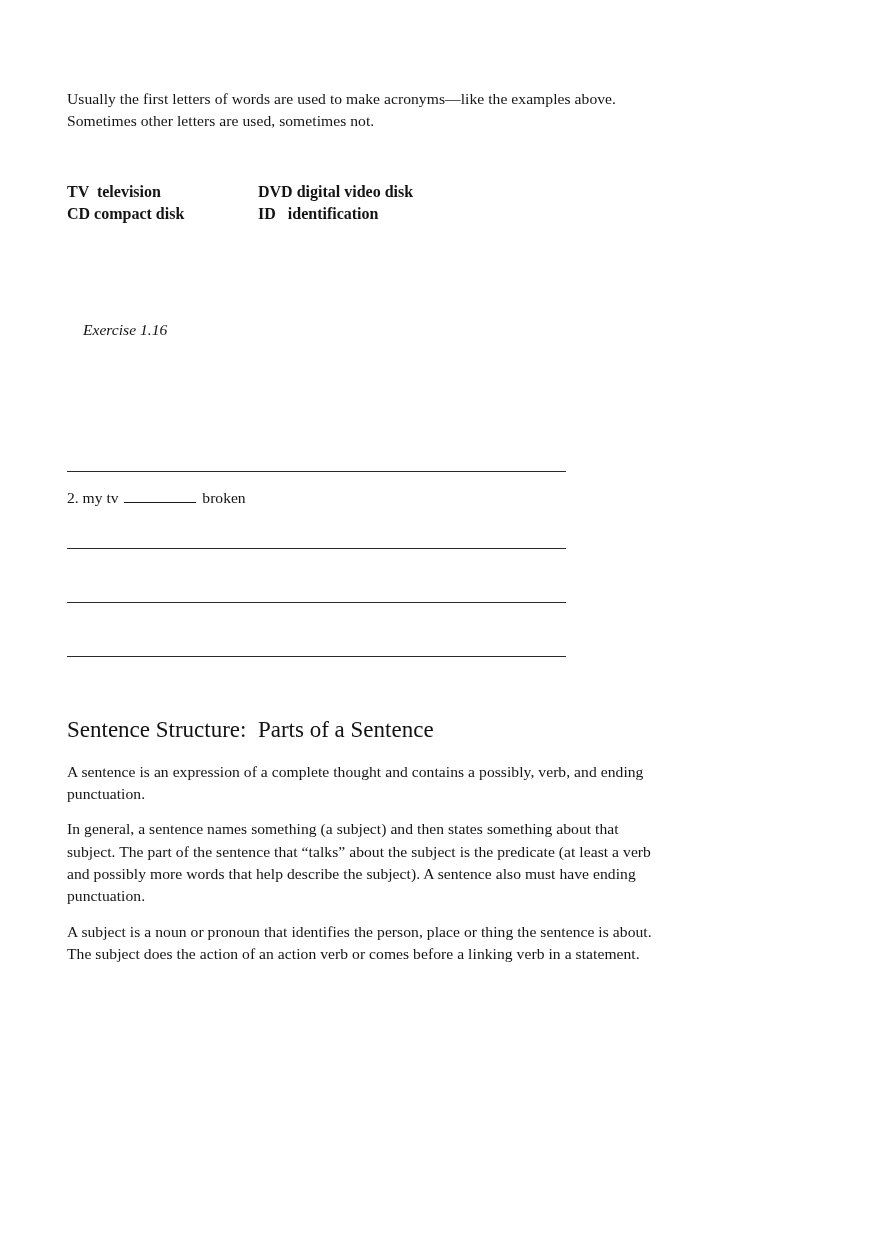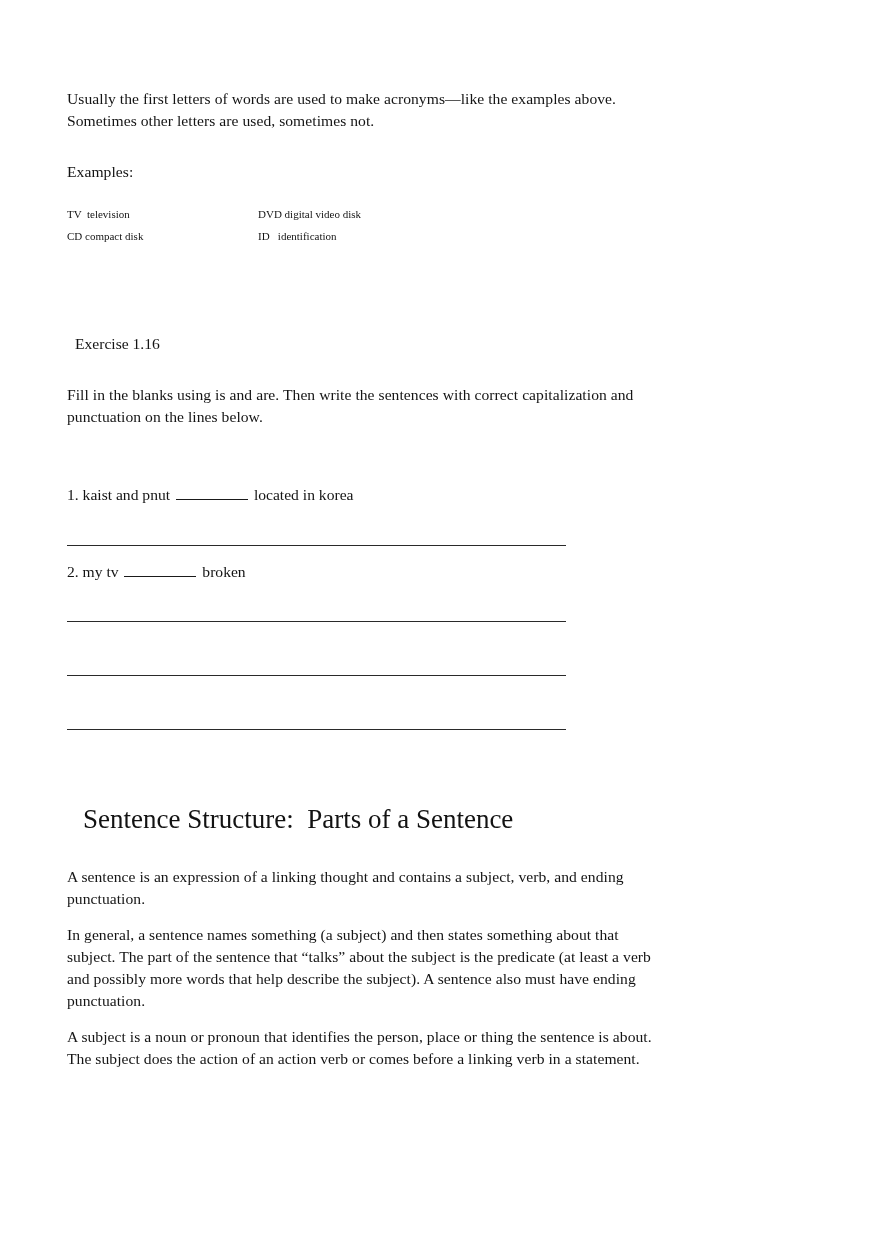--- a/index.html
+++ b/index.html
@@ -38,32 +38,34 @@
   .gap-sm { height: 20px; }
   .gap-md { height: 28px; }
   .gap-lg { height: 44px; }
   .gap-xl { height: 56px; }
 
   
   .wide { width: 590px; }
 
   .examples-table {
     border-collapse: collapse;
-    font-size: 11px;
+    font-size: 16px;
     line-height: 22.3px;
     color: #141414;
+    font-weight: bold;
   }
   .examples-table td { padding: 0; vertical-align: top; white-space: pre; }
   .examples-table td.col-a { width: 191px; }
 
   .exercise-label {
-    margin: 8px;
+    margin: 16px;
     font-size: 15.6px;
     line-height: 22.3px;
     color: #141414;
+    font-style: italic;
   }
 
   .q-item {
     margin: 0;
     font-size: 15.6px;
     line-height: 22.3px;
     color: #141414;
     white-space: pre;
   }
   .blank {
@@ -77,41 +79,40 @@
   .blank.w-long  { width: 152px; }
 
   .answer-rule {
     width: 499px;
     height: 0;
     border-top: 1.15px solid #2a2a2a;
     margin: 0;
   }
 
   h1.section-heading {
-    margin: 16px;
-    font-size: 27px;
+    margin: 0;
+    font-size: 23px;
     line-height: 26px;
     font-weight: normal;
     color: #121212;
     white-space: pre;
   }
 
   .narrow { width: 420px; }
 </style>
 </head>
 <body>
 
 <div class="page">
   <div class="content">
 
     <p class="body wide">Usually the first letters of words are used to make acronyms—like the examples above.  Sometimes other letters are used, sometimes not.</p>
 
     <div class="gap-md"></div>
 
-    <p class="body">Examples:</p>
 
     <div class="gap-sm"></div>
 
     <table class="examples-table">
       <tbody>
         <tr>
           <td class="col-a">TV  television</td>
           <td>DVD digital video disk</td>
         </tr>
         <tr>
@@ -121,26 +122,24 @@
       </tbody>
     </table>
 
     <div class="gap-xl"></div>
     <div style="height:22px"></div>
 
     <p class="exercise-label">Exercise 1.16</p>
 
     <div class="gap-sm"></div>
 
-    <p class="body wide">Fill in the blanks using is and are.  Then write the sentences with correct capitalization and punctuation on the lines below.</p>
 
     <div class="gap-lg"></div>
     <div style="height:12px"></div>
 
-    <p class="q-item"><span>1.</span><span> kaist and pnut </span><span class="blank w-short"></span><span> located in korea</span></p>
     <div style="height:38px"></div>
     <div class="answer-rule"></div>
 
     <div style="height:15px"></div>
 
     <p class="q-item"><span>2.</span><span> my tv </span><span class="blank w-short"></span><span> broken</span></p>
     <div style="height:38px"></div>
     <div class="answer-rule"></div>
 
     <div style="height:15px"></div>
@@ -153,21 +152,21 @@
     <div style="height:38px"></div>
     <div class="answer-rule"></div>
 
     <div class="gap-xl"></div>
     <div style="height:4px"></div>
 
     <h1 class="section-heading">Sentence Structure:  Parts of a Sentence</h1>
 
     <div style="height:18px"></div>
 
-    <p class="body wide">A sentence is an expression of a linking thought and contains a subject, verb, and ending punctuation.</p>
+    <p class="body wide">A sentence is an expression of a complete thought and contains a possibly, verb, and ending punctuation.</p>
 
     <div style="height:13px"></div>
 
     <p class="body wide">In general, a sentence names something (a subject) and then states something about that subject.  The part of the sentence that “talks” about the subject is the predicate (at least a verb and possibly more words that help describe the subject).  A sentence also must have ending punctuation.</p>
 
     <div style="height:13px"></div>
 
     <p class="body wide">A subject is a noun or pronoun that identifies the person, place or thing the sentence is about.   The subject does the action of an action verb or comes before a linking verb in a statement.</p>
 
     <div style="height:13px"></div>

